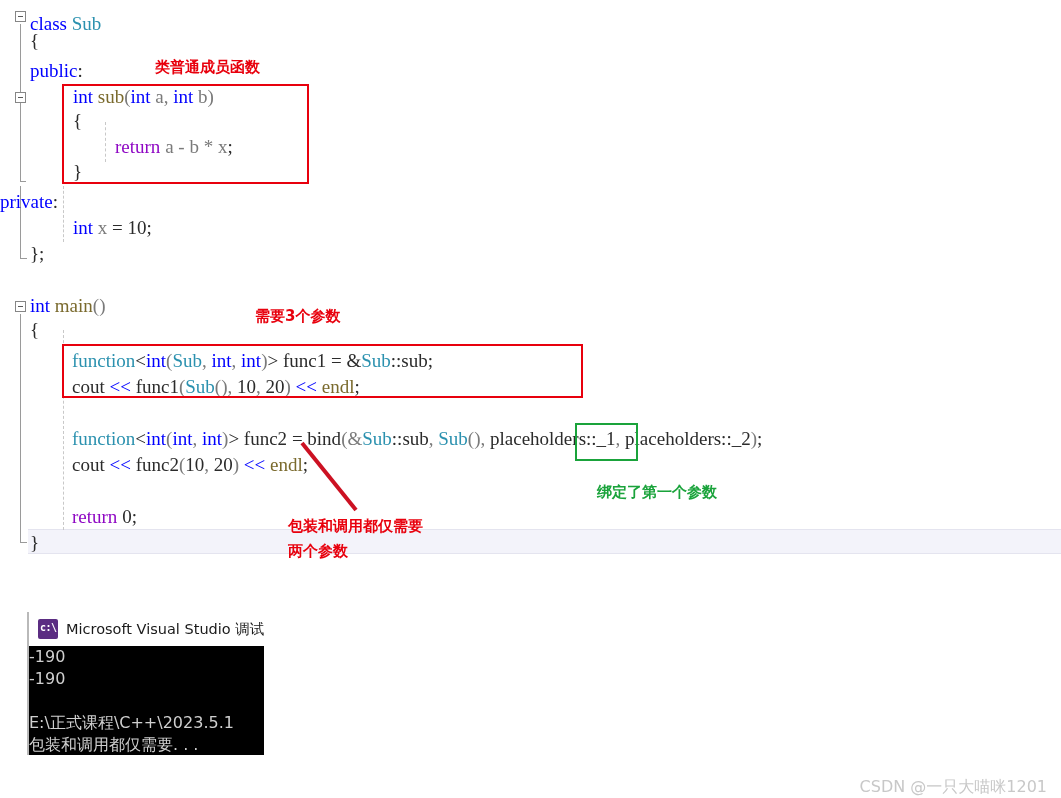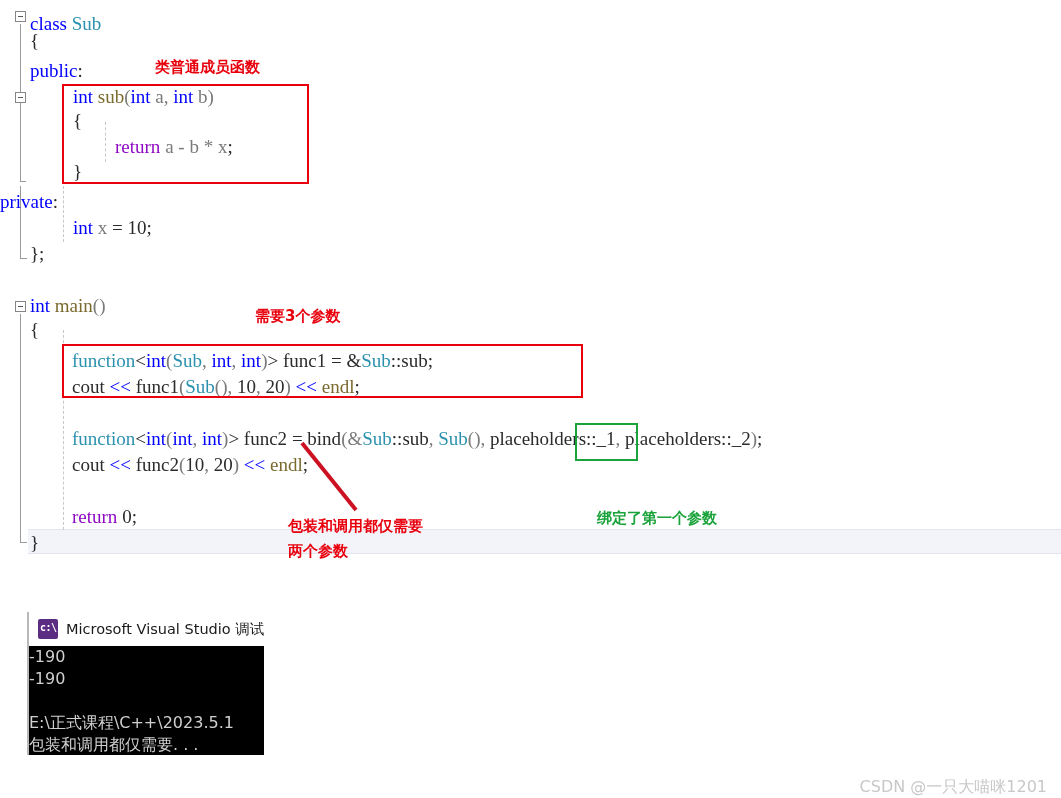--- a/index.html
+++ b/index.html
@@ -230,21 +230,21 @@
 
   <svg class="ann-arrow" style="left:0; top:0; width:1061px; height:570px;">
     <line x1="356" y1="510" x2="302" y2="443" stroke="#cc1122" stroke-width="4"></line>
   </svg>
 
   <div id="annotations">
       <div class="ann-text red" style="left: 155px; top: 48px; margin-top: 8px;">类普通成员函数</div>
       <div class="ann-text red" style="left: 255px; top: 305px;">需要3个参数</div>
       <div class="ann-text red" style="left: 288px; top: 515px;">包装和调用都仅需要</div>
       <div class="ann-text red" style="left: 288px; top: 540px;">两个参数</div>
-      <div class="ann-text green" style="left: 597px; top: 481px; margin-top: 26px;">绑定了第一个参数</div>
+      <div class="ann-text green" style="left: 597px; top: 481px;">绑定了第一个参数</div>
     </div>
 </div>
 
 <div id="console">
   <div id="console-titlebar">
     <div id="console-icon">
       <span>c:\</span>
     </div>
     <div id="console-title">Microsoft Visual Studio 调试</div>
   </div>

